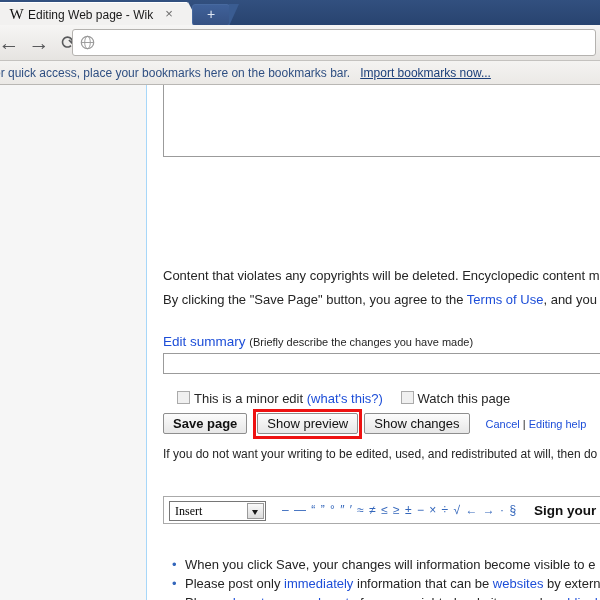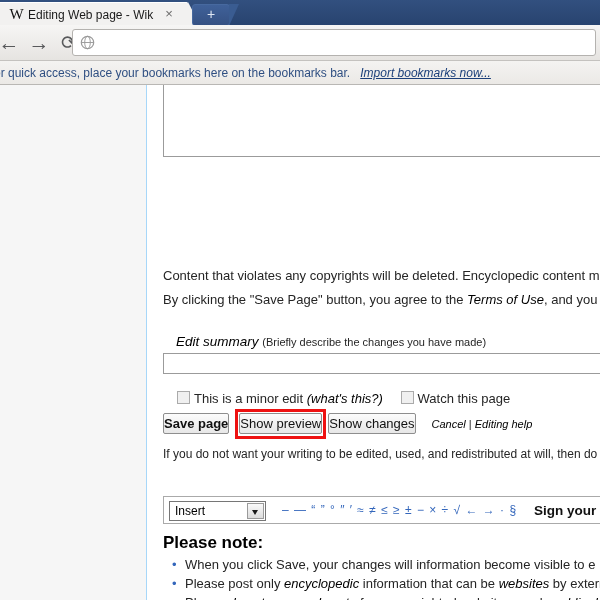--- a/index.html
+++ b/index.html
@@ -159,21 +159,20 @@
     position: absolute;
     left: -6px; top: 4px;
     font-size: 12px;
     line-height: 16px;
     color: #2f4f82;
     white-space: nowrap;
   }
   .bm-link {
     color: #1b3f7a;
     text-decoration: underline;
-    font-style: italic;
   }
 
   
   .page {
     position: absolute;
     left: 0; top: 85px;
     width: 600px; height: 515px;
     background: #ffffff;
     overflow: hidden;
   }
@@ -205,29 +204,28 @@
   }
 
   .p-line {
     position: absolute;
     left: 15px;
     font-size: 13px;
     line-height: 17px;
     color: #252525;
     white-space: nowrap;
   }
-  .wlink { color: #000000; font-style: italic; }
+  .wlink { color: #1d4ed8; }
 
   .label-editsummary {
     position: absolute;
     left: 15px; top: 248px;
     font-size: 13.5px;
     line-height: 18px;
     white-space: nowrap;
-    margin-left: 13px;
   }
   .label-editsummary .hint {
     font-size: 11px;
     color: #252525;
   }
   .summary-input {
     position: absolute;
     left: 15px; top: 268px;
     width: 600px; height: 21px;
     background: #ffffff;
@@ -258,21 +256,21 @@
     position: absolute;
     left: 15px; top: 328px;
     height: 22px;
     white-space: nowrap;
     font-size: 13px;
     line-height: 22px;
   }
   .btn {
     display: inline-block;
     height: 21px;
-    padding: 0 0;
+    padding: 0 9px;
     background: linear-gradient(#fcfcfc, #e7e7e7);
     border: 1px solid #8e8e8e;
     border-radius: 2px;
     font-size: 13px;
     line-height: 20px;
     color: #111;
     box-sizing: border-box;
     vertical-align: top;
   }
   .btn-bold { font-weight: bold; }
@@ -302,20 +300,21 @@
     position: absolute;
     left: 5px; top: 4px;
     width: 97px; height: 20px;
     background: #ffffff;
     border: 1px solid #767676;
     box-sizing: border-box;
     font-size: 12px;
     line-height: 18px;
     color: #000;
     padding-left: 5px;
+    font-family: Liberation Serif, serif;
   }
   .insert-arrow {
     position: absolute;
     right: 1px; top: 1px;
     width: 17px; height: 16px;
     background: linear-gradient(#fafafa, #dcdcdc);
     border: 1px solid #9a9a9a;
     box-sizing: border-box;
   }
   .insert-arrow::after {
@@ -445,23 +444,22 @@
 
       <div class="toolbar-box">
         <div class="insert-select">
           <span>Insert</span>
           <span class="insert-arrow"></span>
         </div>
         <div class="symbols">– — “ ” ° ″ ′ ≈ ≠ ≤ ≥ ± − × ÷ √ ← → · §</div>
         <div class="sign-link">Sign your p</div>
       </div>
 
-      <div class="please-note">Please note:</div>
 
       <ul class="bullet-list" style="top:470px">
         <li><span>When you click Save, your changes will information become visible to e</span></li>
-        <li><span>Please post only </span><span class="wlink">encyclopedic</span><span> information that can be </span><span class="wlink">websites</span><span> by externa</span></li>
+        <li><span>Please post only </span><span class="wlink">immediately</span><span> information that can be </span><span class="wlink">websites</span><span> by externa</span></li>
         <li><span>Please </span><span class="wlink">do not copy and paste</span><span> from copyrighted websites – only </span><span class="wlink">public d</span></li>
       </ul>
 
     </div>
   </div>
 </div>
 
 </body></html>

